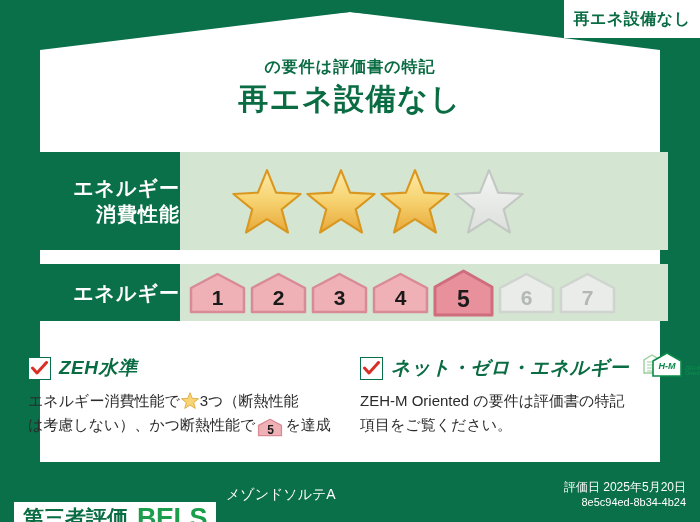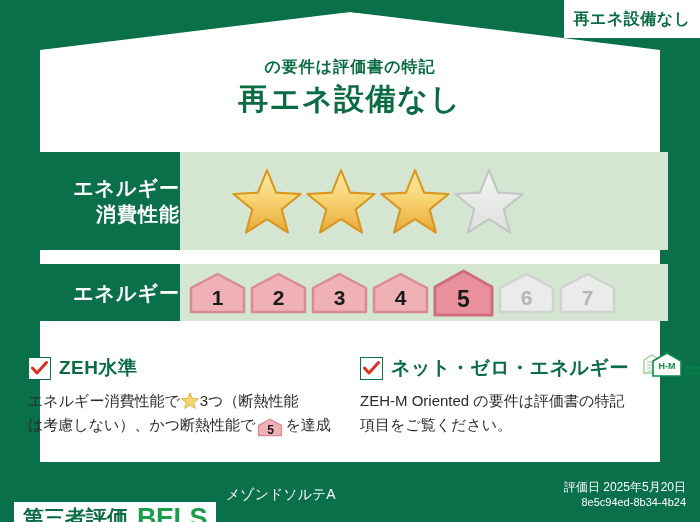--- a/index.html
+++ b/index.html
@@ -166,20 +166,21 @@
     top: 355px;
   }
   #zeh-col-left { left: 28px; width: 316px; }
   #zeh-col-right { left: 360px; width: 320px; }
 
   .zeh-head {
     display: flex;
     align-items: center;
     gap: 8px;
     height: 26px;
+    font-style: italic;
   }
   .check-box {
     width: 21px;
     height: 21px;
     border: 1.6px solid #0a7049;
     background: #ffffff;
     display: flex;
     align-items: center;
     justify-content: center;
     flex: 0 0 auto;

